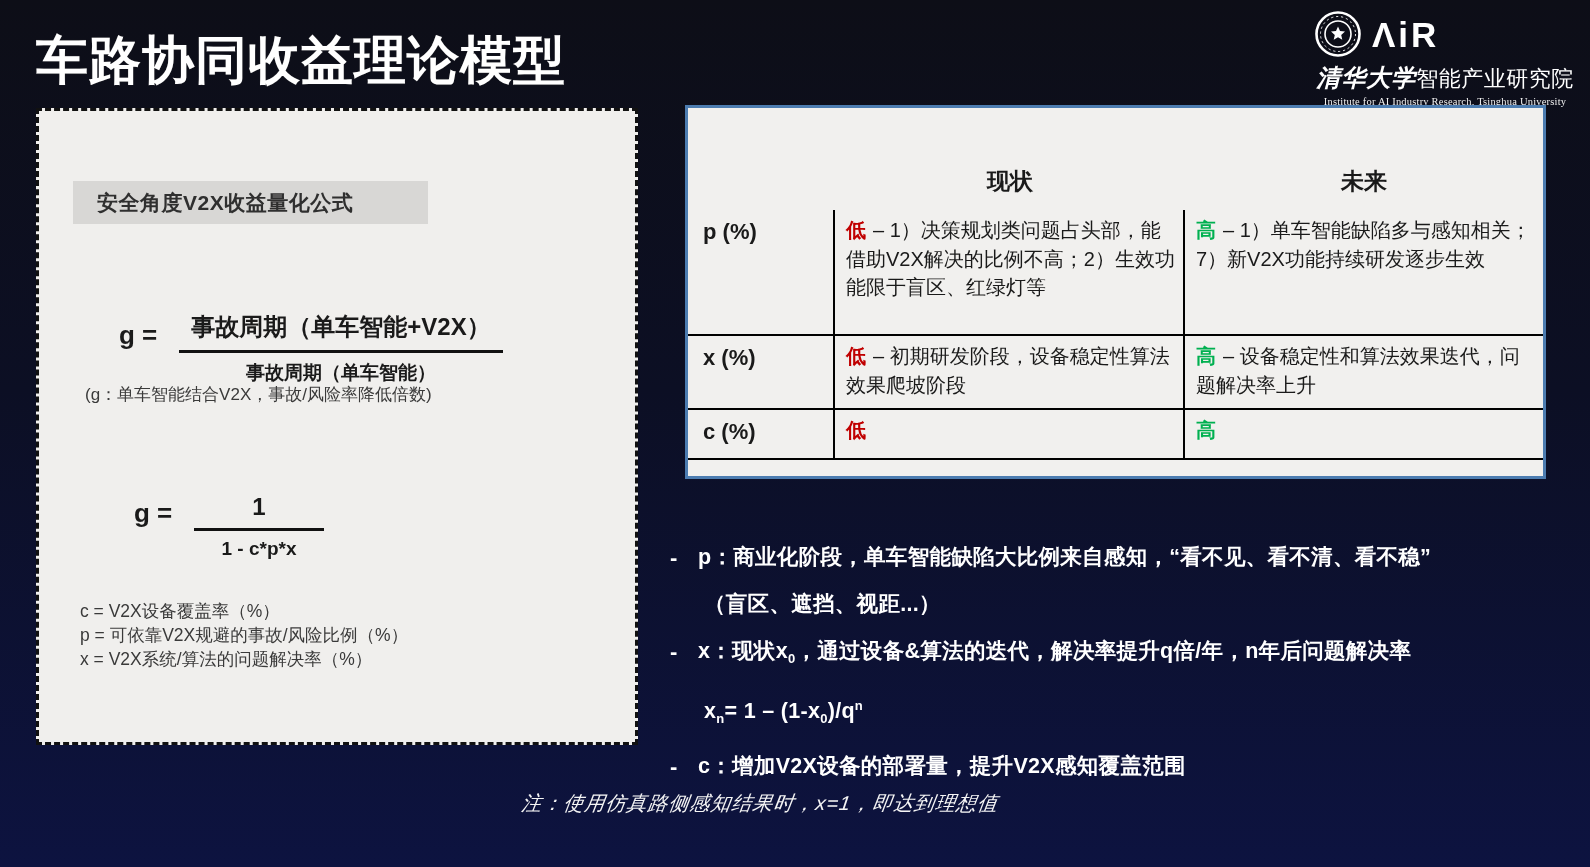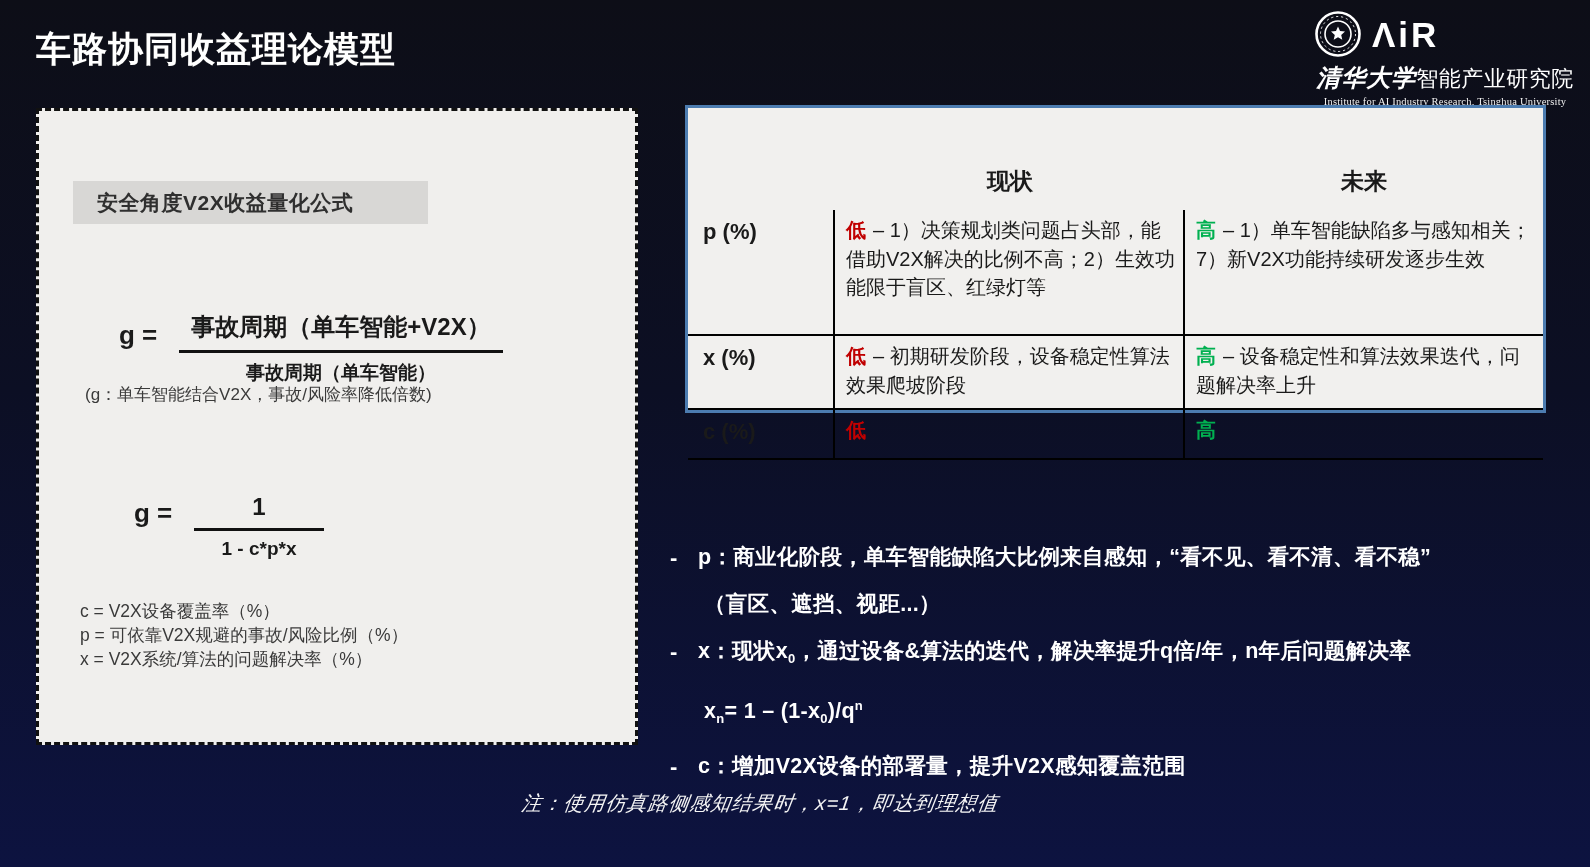--- a/index.html
+++ b/index.html
@@ -7,21 +7,21 @@
   body {
     font-family:"Liberation Sans","DejaVu Sans",sans-serif;
     background:linear-gradient(180deg,#0d0e17 0%,#0c0f24 45%,#0d1340 100%);
     color:#fff; overflow:hidden; position:relative;
   }
   .slide { position:absolute; inset:0; }
 
   
   .page-title {
     position:absolute; left:36px; top:26px;
-    font-size:35px; font-weight:800; letter-spacing:1px; color:#ffffff;
+    font-size:52px; font-weight:800; letter-spacing:1px; color:#ffffff;
     text-shadow:0 0 1px #444;
   }
 
   
   .logo { position:absolute; top:8px; right:14px; width:262px; text-align:center; }
   .logo-row1 { display:flex; align-items:center; justify-content:flex-start; gap:10px; height:52px; }
   .air-text { font-size:35px; font-weight:900; letter-spacing:3px; color:#fff; line-height:1; }
   .logo-row2 { margin-top:2px; white-space:nowrap; color:#fff; }
   .org-script { font-family:"DejaVu Serif","Liberation Serif",serif; font-style:italic; font-size:24px; font-weight:700; letter-spacing:1px; }
   .org-cn { font-size:22px; font-weight:500; letter-spacing:0.5px; }
@@ -43,21 +43,21 @@
   .frac .num { font-size:24px; font-weight:700; padding:0 12px 7px 12px; border-bottom:3px solid #111; text-align:center;margin-top:26px; }
   .frac .den { font-size:19px; font-weight:700; padding-top:7px; text-align:left; }
   .f1 { left:80px; top:174px; }
   .f1-note { position:absolute; left:46px; top:272px; font-size:17px; color:#3a3a3a; }
   .f2 { left:95px; top:356px; }
   .f2 .frac .num { border-bottom:3px solid #111; padding:0 58px 7px 58px; }
   .defs { position:absolute; left:41px; top:488px; font-size:17.5px; color:#3a3a3a; line-height:24px; }
 
   
   .tablebox {
-    position:absolute; left:685px; top:105px; width:861px; height:308px;
+    position:absolute; left:685px; top:105px; width:861px; height:374px;
     background:#f1f0ee; border:3px solid #4c7cb0; color:#1a1a1a;
   }
   .grid {
     display:grid; width:100%;
     grid-template-columns:147px 350px auto;
     grid-template-rows:102px 126px 74px 50px;
   }
   .th { font-size:23px; font-weight:700; text-align:center; align-self:end; padding-bottom:13px; }
   .lbl { font-size:22px; font-weight:700; padding:9px 0 0 15px; }
   .cell { font-size:20px; line-height:28.5px; padding:6px 8px 4px 11px; }

